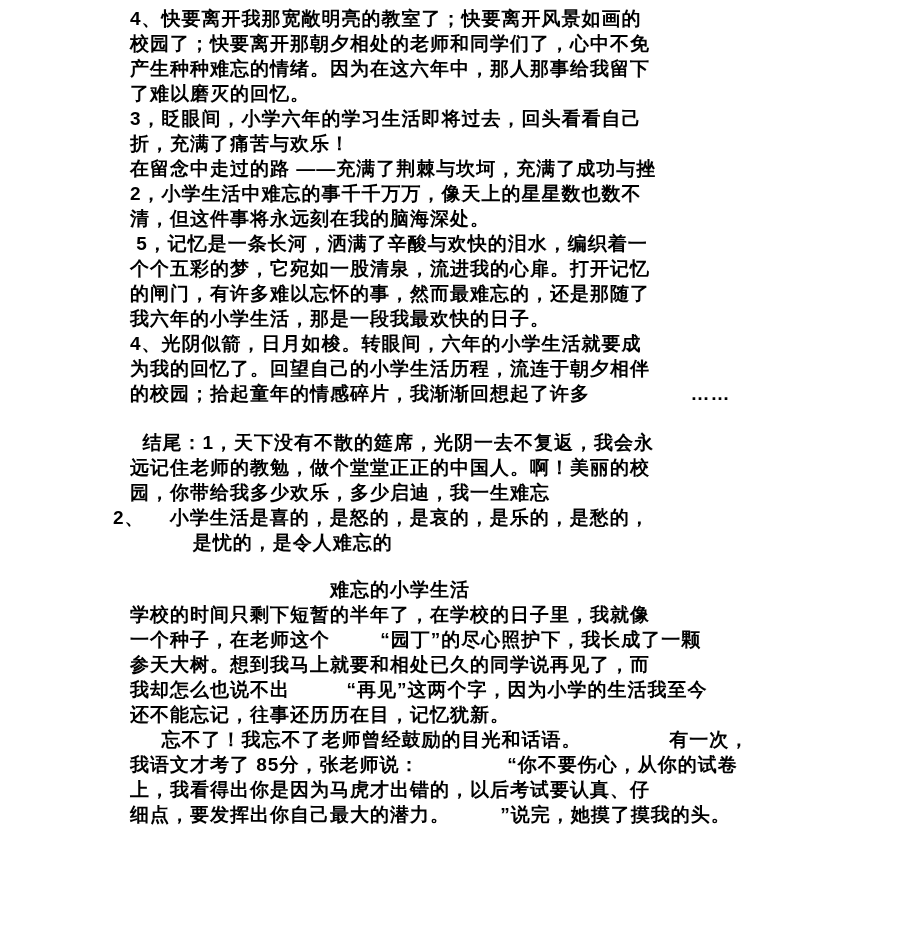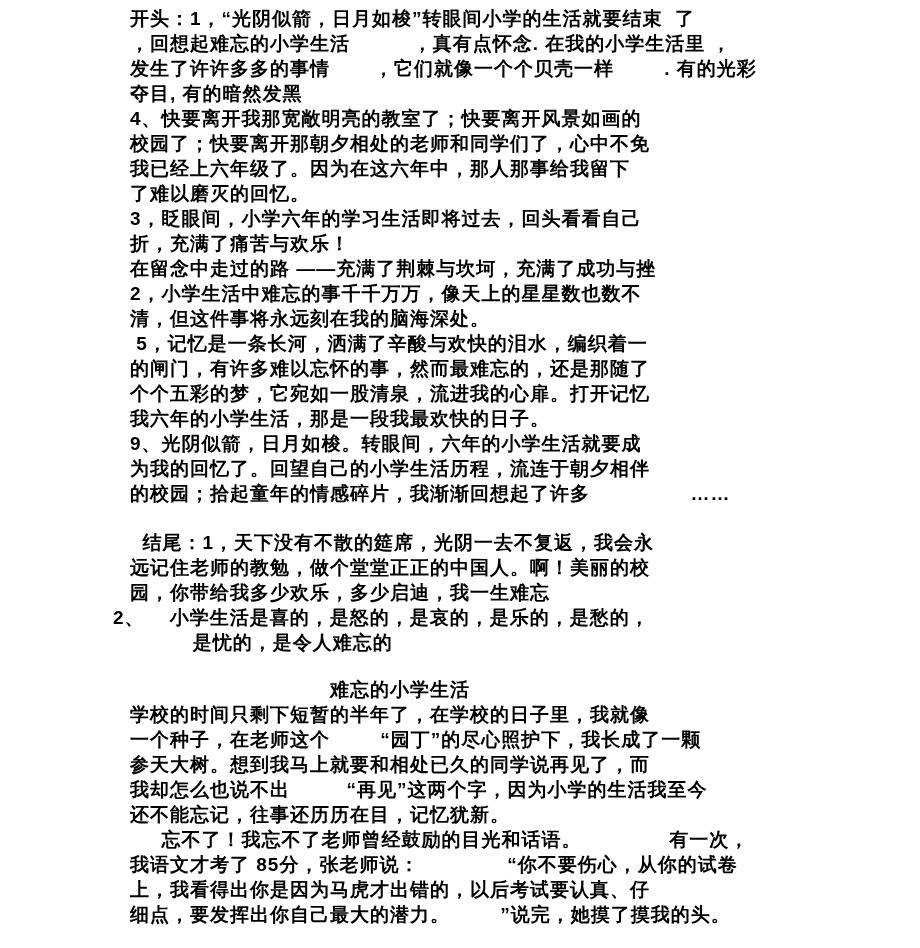--- a/index.html
+++ b/index.html
@@ -30,48 +30,42 @@
     text-align: center;
   }
   .spacer { width: 100%; }
 </style>
 </head>
 <body>
 
 <div class="page">
   <div class="doc" id="doc">
       <div class="block para">
-        <div class="line">开头：1，“光阴似箭，日月如梭”转眼间小学的生活就要结束  了</div>
-        <div class="line">，回想起难忘的小学生活          ，真有点怀念. 在我的小学生活里 ，</div>
-        <div class="line">发生了许许多多的事情       ，它们就像一个个贝壳一样        . 有的光彩</div>
-        <div class="line">夺目, 有的暗然发黑</div>
-      </div>
-      <div class="block para">
         <div class="line">4、快要离开我那宽敞明亮的教室了；快要离开风景如画的</div>
         <div class="line">校园了；快要离开那朝夕相处的老师和同学们了，心中不免</div>
-        <div class="line">我已经上六年级了。因为在这六年中，那人那事给我留下</div>
+        <div class="line">产生种种难忘的情绪。因为在这六年中，那人那事给我留下</div>
         <div class="line">了难以磨灭的回忆。</div>
       </div>
       <div class="block para">
         <div class="line">3，眨眼间，小学六年的学习生活即将过去，回头看看自己</div>
         <div class="line">折，充满了痛苦与欢乐！</div>
         <div class="line">在留念中走过的路 ——充满了荆棘与坎坷，充满了成功与挫</div>
       </div>
       <div class="block para">
         <div class="line">2，小学生活中难忘的事千千万万，像天上的星星数也数不</div>
         <div class="line">清，但这件事将永远刻在我的脑海深处。</div>
       </div>
       <div class="block para">
         <div class="line"> 5，记忆是一条长河，洒满了辛酸与欢快的泪水，编织着一</div>
+        <div class="line">个个五彩的梦，它宛如一股清泉，流进我的心扉。打开记忆</div>
         <div class="line">的闸门，有许多难以忘怀的事，然而最难忘的，还是那随了</div>
-        <div class="line">个个五彩的梦，它宛如一股清泉，流进我的心扉。打开记忆</div>
         <div class="line">我六年的小学生活，那是一段我最欢快的日子。</div>
       </div>
       <div class="block para">
-        <div class="line">9、光阴似箭，日月如梭。转眼间，六年的小学生活就要成</div>
+        <div class="line">4、光阴似箭，日月如梭。转眼间，六年的小学生活就要成</div>
         <div class="line">为我的回忆了。回望自己的小学生活历程，流连于朝夕相伴</div>
         <div class="line">的校园；拾起童年的情感碎片，我渐渐回想起了许多                ……</div>
       </div>
       <div class="block spacer" style="height: 24px;"></div>
       <div class="block para">
         <div class="line">  结尾：1，天下没有不散的筵席，光阴一去不复返，我会永</div>
         <div class="line">远记住老师的教勉，做个堂堂正正的中国人。啊！美丽的校</div>
         <div class="line">园，你带给我多少欢乐，多少启迪，我一生难忘</div>
       </div>
       <div class="block para">

